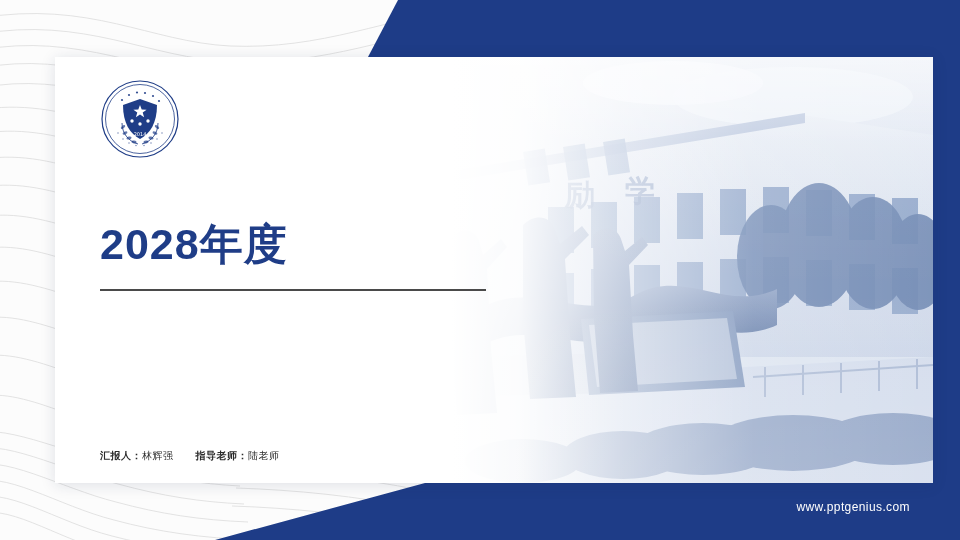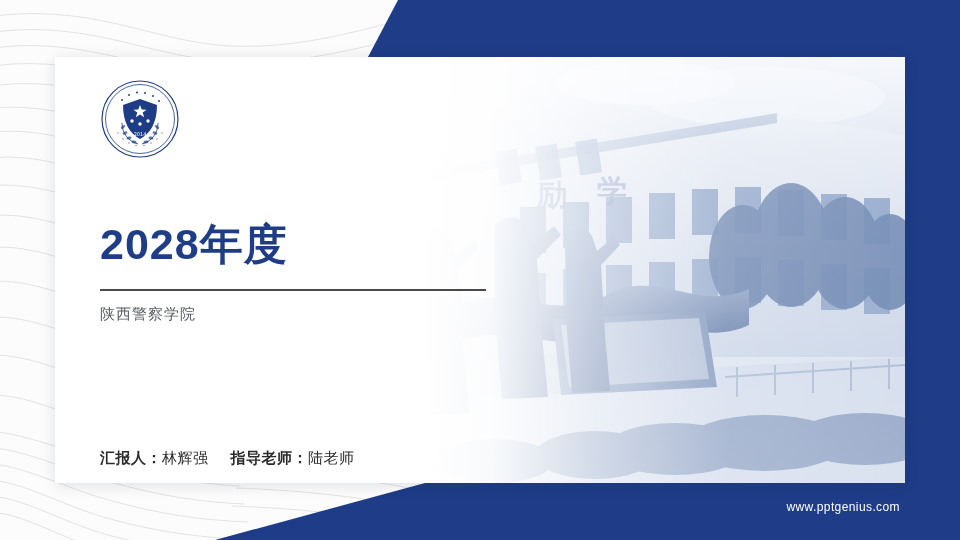--- a/index.html
+++ b/index.html
@@ -32,20 +32,21 @@
   .blue-right{
     position:absolute;left:900px;top:0;width:60px;height:540px;
     background:#1e3c87;
   }
   
   .card{
     position:absolute;left:55px;top:57px;width:850px;height:426px;
     background:#ffffff;
     box-shadow:0 2px 14px rgba(20,35,80,.13);
     overflow:hidden;
+    padding-left:28px;
   }
   
   .photo{
     position:absolute;right:0;top:0;width:560px;height:426px;
     overflow:hidden;
   }
   .photo svg{position:absolute;right:0;top:0;}
   .photo-fade{
     position:absolute;inset:0;
     background:linear-gradient(to right,#ffffff 0%,#ffffff 14%,rgba(255,255,255,.94) 26%,rgba(255,255,255,.55) 45%,rgba(255,255,255,.18) 68%,rgba(255,255,255,.06) 100%);
@@ -66,28 +67,28 @@
     font-size:43px;font-weight:bold;color:#1c1c1c;letter-spacing:0px;
     line-height:1.12;margin:6px 0 0 0;white-space:nowrap;
   }
   .divider{
     width:386px;height:2px;background:#4a4a4a;margin:22px 0 0 0;
   }
   .subtitle{
     font-size:15px;color:#555b63;margin:14px 0 0 0;letter-spacing:1px;
   }
   .meta{
-    position:absolute;left:45px;top:392px;font-size:15px;color:#2b2b2b;
+    position:absolute;left:45px;top:392px;font-size:10px;color:#2b2b2b;
     letter-spacing:.5px;
   }
   .meta b{font-weight:bold;}
   .meta .sep{display:inline-block;width:22px;}
   
   .footer-url{
-    position:absolute;right:60px;top:500px;
+    position:absolute;right:50px;top:500px;
     font-size:12px;color:#ffffff;letter-spacing:.4px;text-align:right;
   }
 </style>
 </head>
 <body>
 
 <div id="slide">
 
   <div class="bg-waves">
     <svg viewBox="0 0 960 540" xmlns="http://www.w3.org/2000/svg" aria-hidden="true">
@@ -282,21 +283,20 @@
         <circle cx="40" cy="45" r="1.7" fill="#ffffff"></circle>
         <circle cx="48" cy="42" r="1.7" fill="#ffffff"></circle>
 
         <text x="40" y="57" text-anchor="middle" font-family="'DejaVu Sans',sans-serif" font-size="5" fill="#ffffff">2014</text>
       </svg>
     </div>
 
     <div class="textblock">
       <div class="title-year">2028年度</div>
       <div class="divider"></div>
-      <div class="subtitle">陕西警察学院</div>
     </div>
 
     <div class="meta">
       <b>汇报人：</b><span>林辉强</span><span class="sep"></span><b>指导老师：</b><span>陆老师</span>
     </div>
 
   </div>
 
   <div class="footer-url">www.pptgenius.com</div>
 

